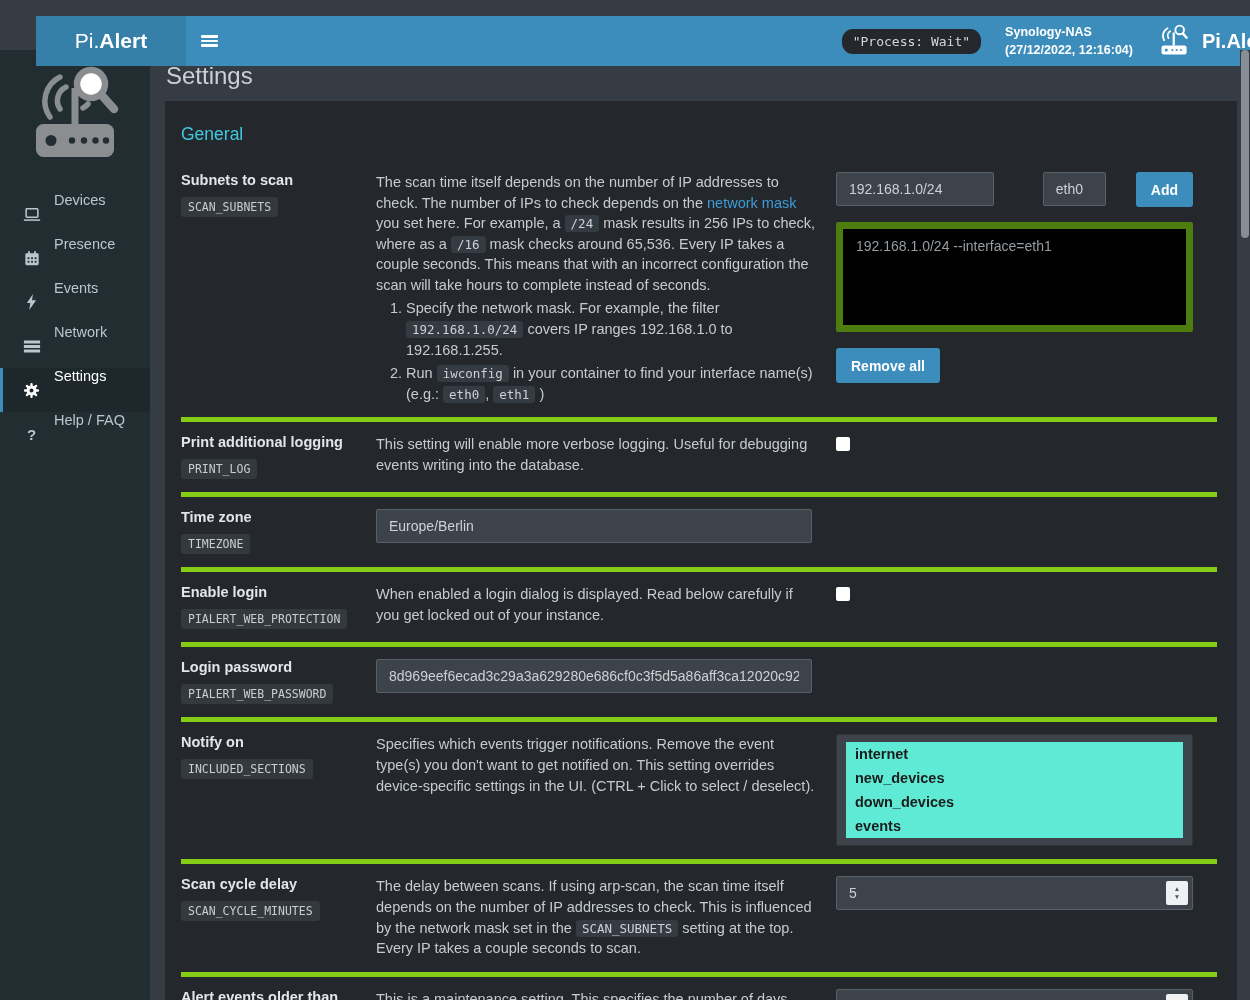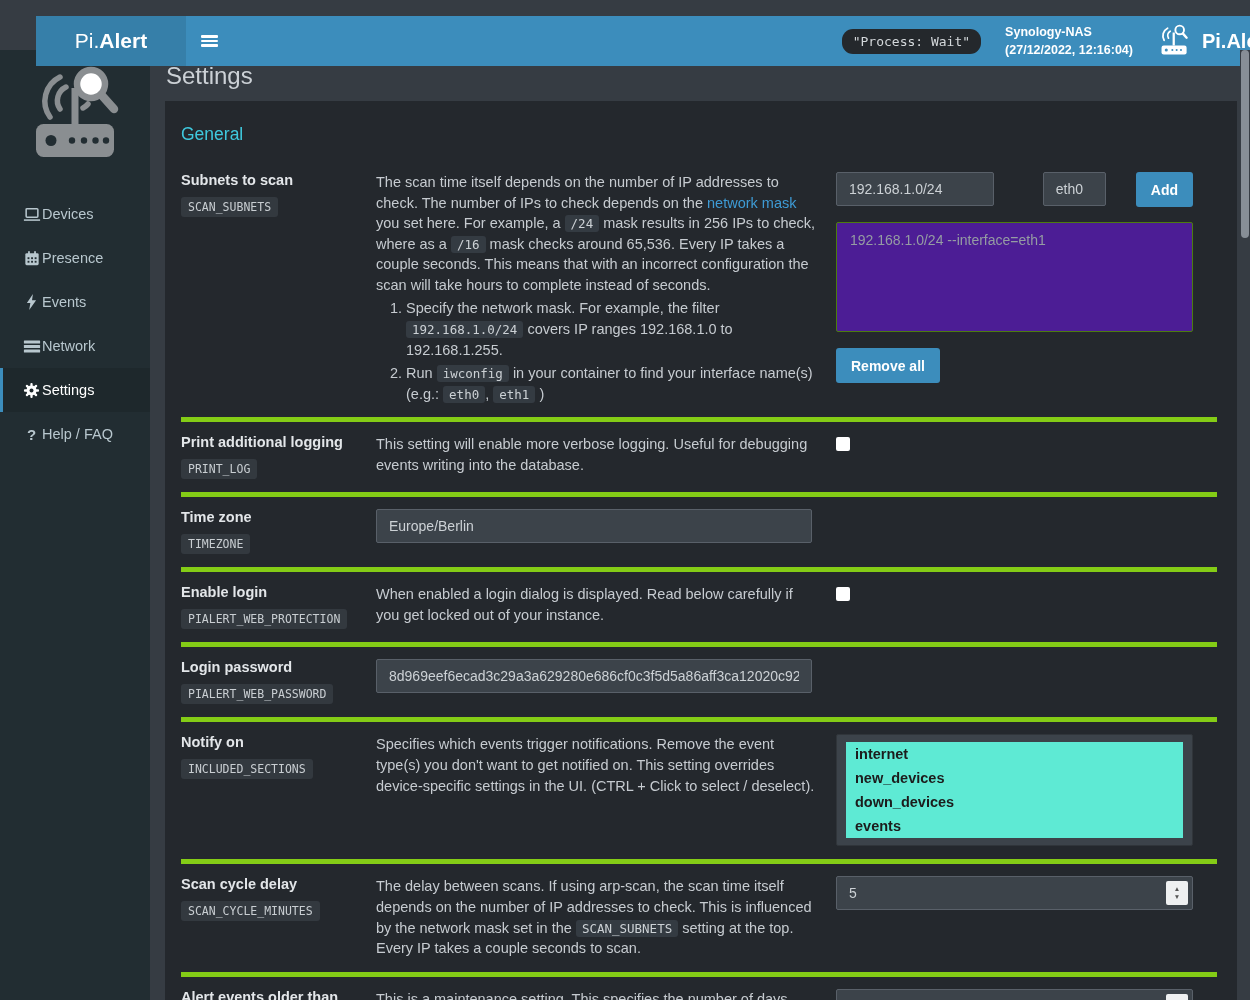--- a/index.html
+++ b/index.html
@@ -13,21 +13,21 @@
   .hbars i { display: block; width: 17px; height: 2.5px; background: #fff; margin: 2.1px 0; border-radius: 1px; }
   .nav-right { margin-left: auto; display: flex; align-items: center; gap: 24px; padding-right: 14px; }
   .process-badge { background: #24282c; color: #d4d8db; font-family: "DejaVu Sans Mono", monospace; font-size: 13px; padding: 5px 11px; border-radius: 11px; cursor: pointer; }
   .host-block { color: #fff; font-size: 12.5px; font-weight: 700; line-height: 1.45; }
   .nav-app { display: flex; align-items: center; gap: 10px; color: #fff; }
   .nav-app-name { font-size: 20px; font-weight: 700; }
 
   
   .sidebar { position: fixed; top: 50px; left: 0; width: 150px; height: 950px; background: #222d32; z-index: 20; }
   .side-logo { display: flex; justify-content: center; padding: 14px 0 28px; }
-  .menu-item { display: flex; align-items: center; height: 44px; padding-left: 19px; color: #b8c7ce; font-size: 14.5px; gap: 1px; cursor: pointer; border-left: 3px solid transparent; }
+  .menu-item { display: flex; height: 44px; padding-left: 19px; color: #b8c7ce; font-size: 14.5px; gap: 13px; cursor: pointer; border-left: 3px solid transparent; }
   .menu-item.active { background: #1e282c; color: #fff; border-left-color: #3c8dbc; }
   .menu-item .mi { width: 19px; display: flex; justify-content: center; align-items: center; }
   .qmark { font-weight: 700; font-size: 15px; }
 
   
   .content { margin-left: 150px; padding-top: 50px; }
   .page-title { font-size: 24px; font-weight: 400; color: #ccd1d6; padding: 12px 16px 11px; }
   .panel { margin: 0 13px 15px 15px; background: #24282d; padding: 6px 20px 16px 16px; }
   .section-title { color: #3fc9de; font-size: 17.5px; font-weight: 400; padding: 17px 0 15px; }
 
@@ -41,21 +41,21 @@
   .col-desc ol { margin-top: 3px; padding-left: 30px; }
   .col-desc li { margin-top: 3px; }
   .col-ctrl { padding-right: 24px; }
 
   .txt { width: 100%; height: 34px; background: #3c434a; border: 1px solid #596069; color: #ccd1d5; font-size: 14px; padding: 0 12px; border-radius: 2px; font-family: inherit; outline: none; }
   .subline { display: flex; }
   .sub-ip { width: 158px; }
   .sub-if { width: 63px; margin-left: auto; }
   .btn { background: #3c8dbc; color: #fff; border: none; border-radius: 3px; font-weight: 700; font-size: 14px; padding: 0 15px; height: 35px; cursor: pointer; font-family: inherit; }
   .btn-add { margin-left: 30px; }
-  .fakelist { margin-top: 15px; height: 110px; background: #4c1d95; border: 1px solid #4d7c0f; padding: 9px 13px; border-radius: 2px; overflow: hidden; cursor: pointer; }
+  .fakelist { margin-top: 15px; height: 110px; background: #000000; border: 7px solid #4d7c0f; padding: 9px 13px; border-radius: 2px; overflow: hidden; cursor: pointer; }
   .fl-item { color: #959ca3; font-size: 14px; }
   .btn-remove { margin-top: 16px; }
 
   .cb { width: 14px; height: 14px; background: #fff; border-radius: 2px; display: flex; align-items: center; justify-content: center; margin-top: 3px; cursor: pointer; font-size: 11px; line-height: 1; color: #fff; }
 
   .msel-wrap { background: #3c434a; border: 1px solid #30353a; padding: 7px 9px; border-radius: 2px; cursor: pointer; }
   .msel { background: #5eead4; }
   .m-opt { color: #1c1c1c; font-size: 14.5px; padding: 0 9px; height: 24px; display: flex; align-items: center; font-weight: 700; }
 
   .numwrap { position: relative; }

